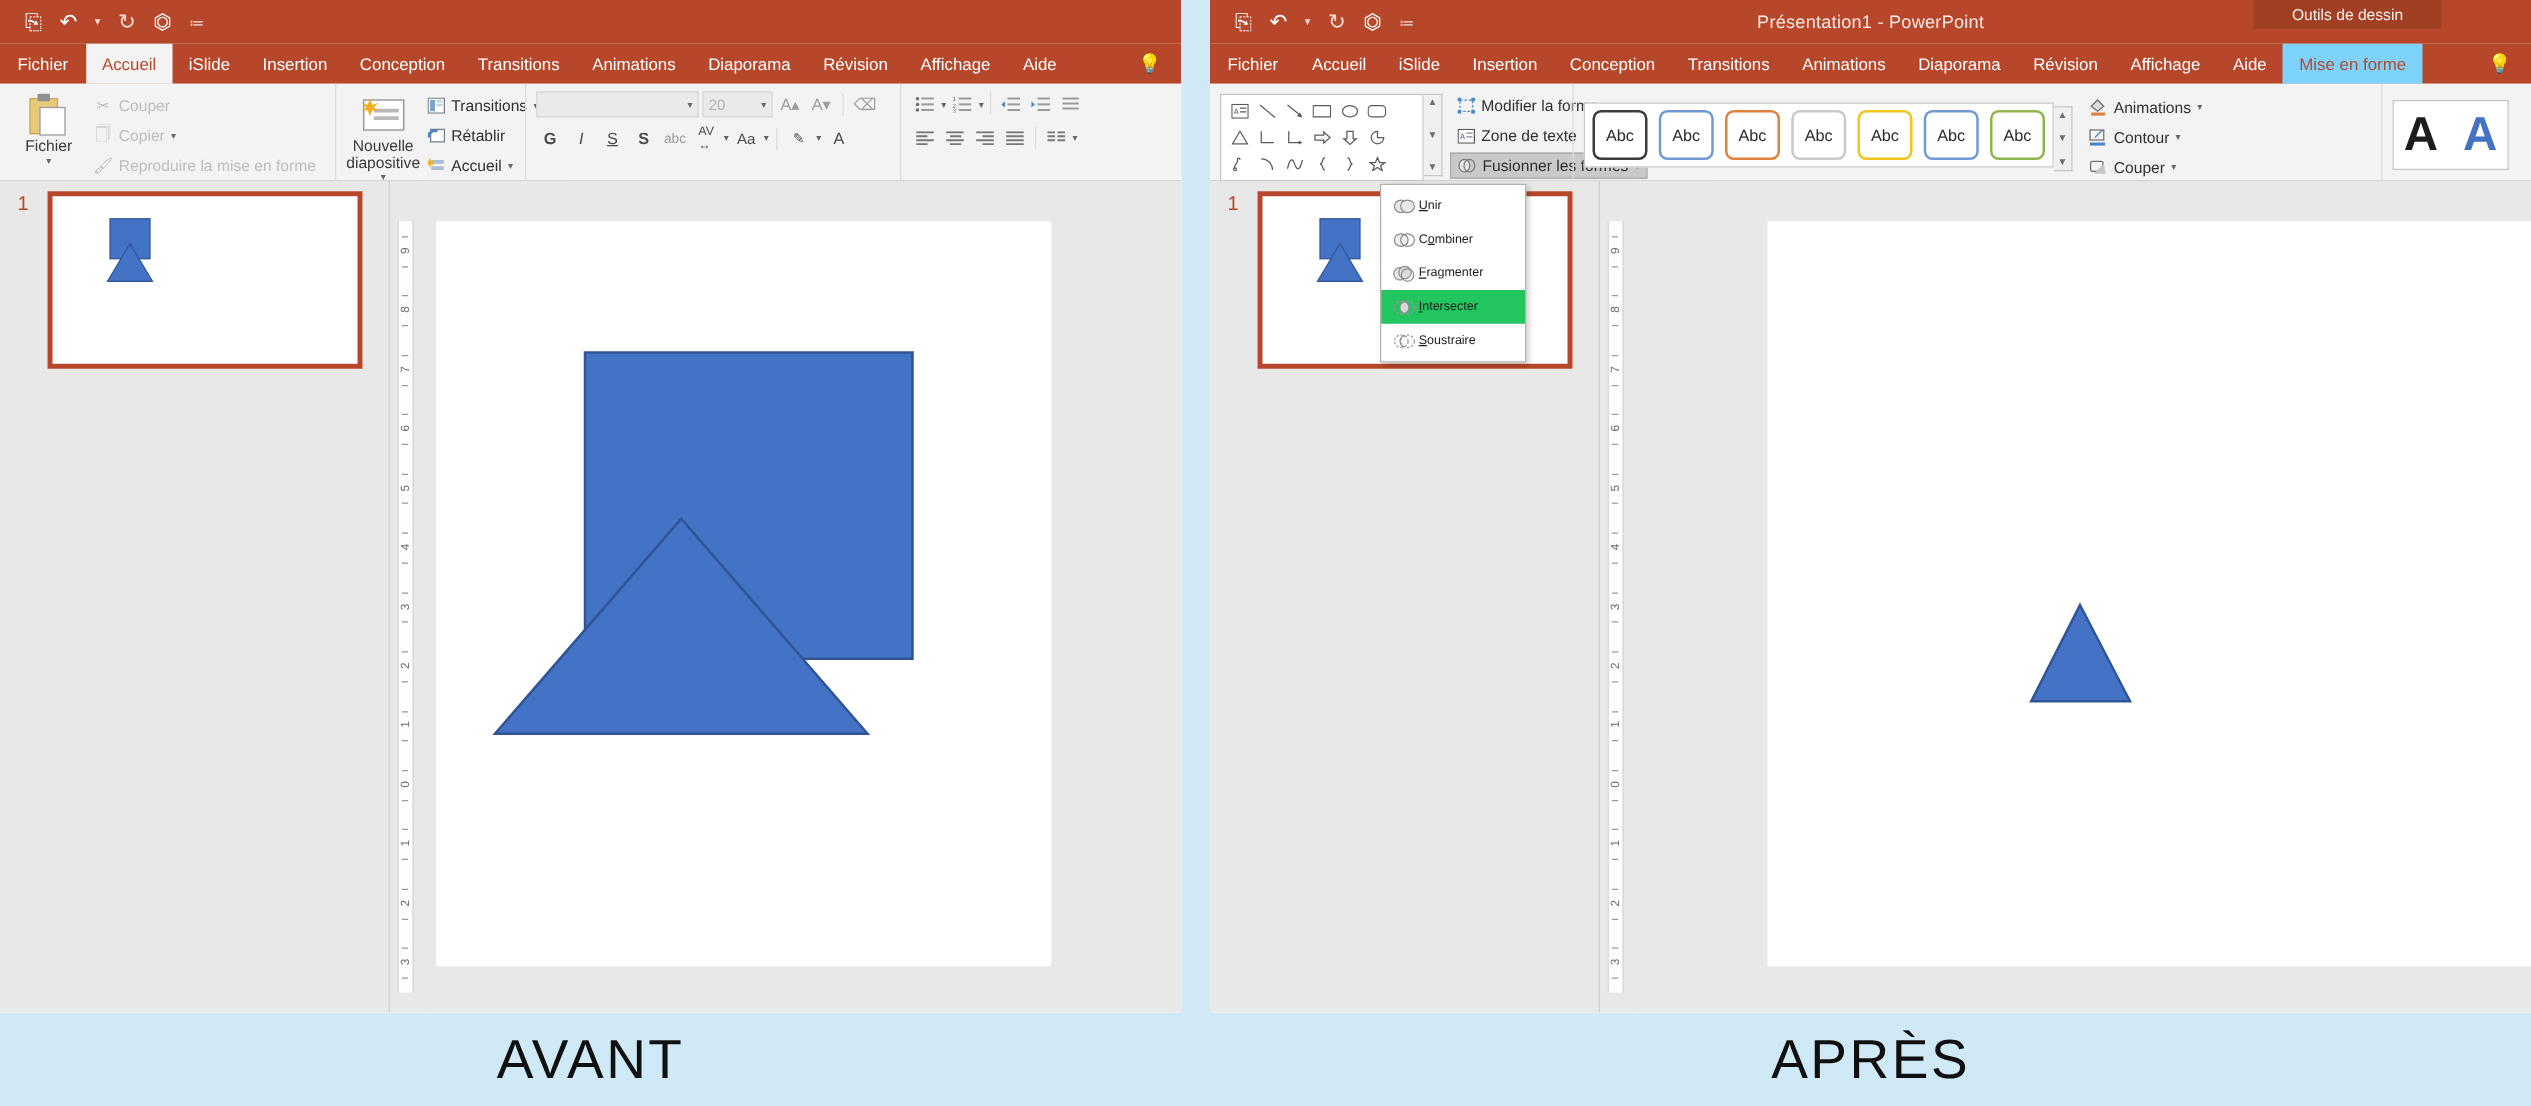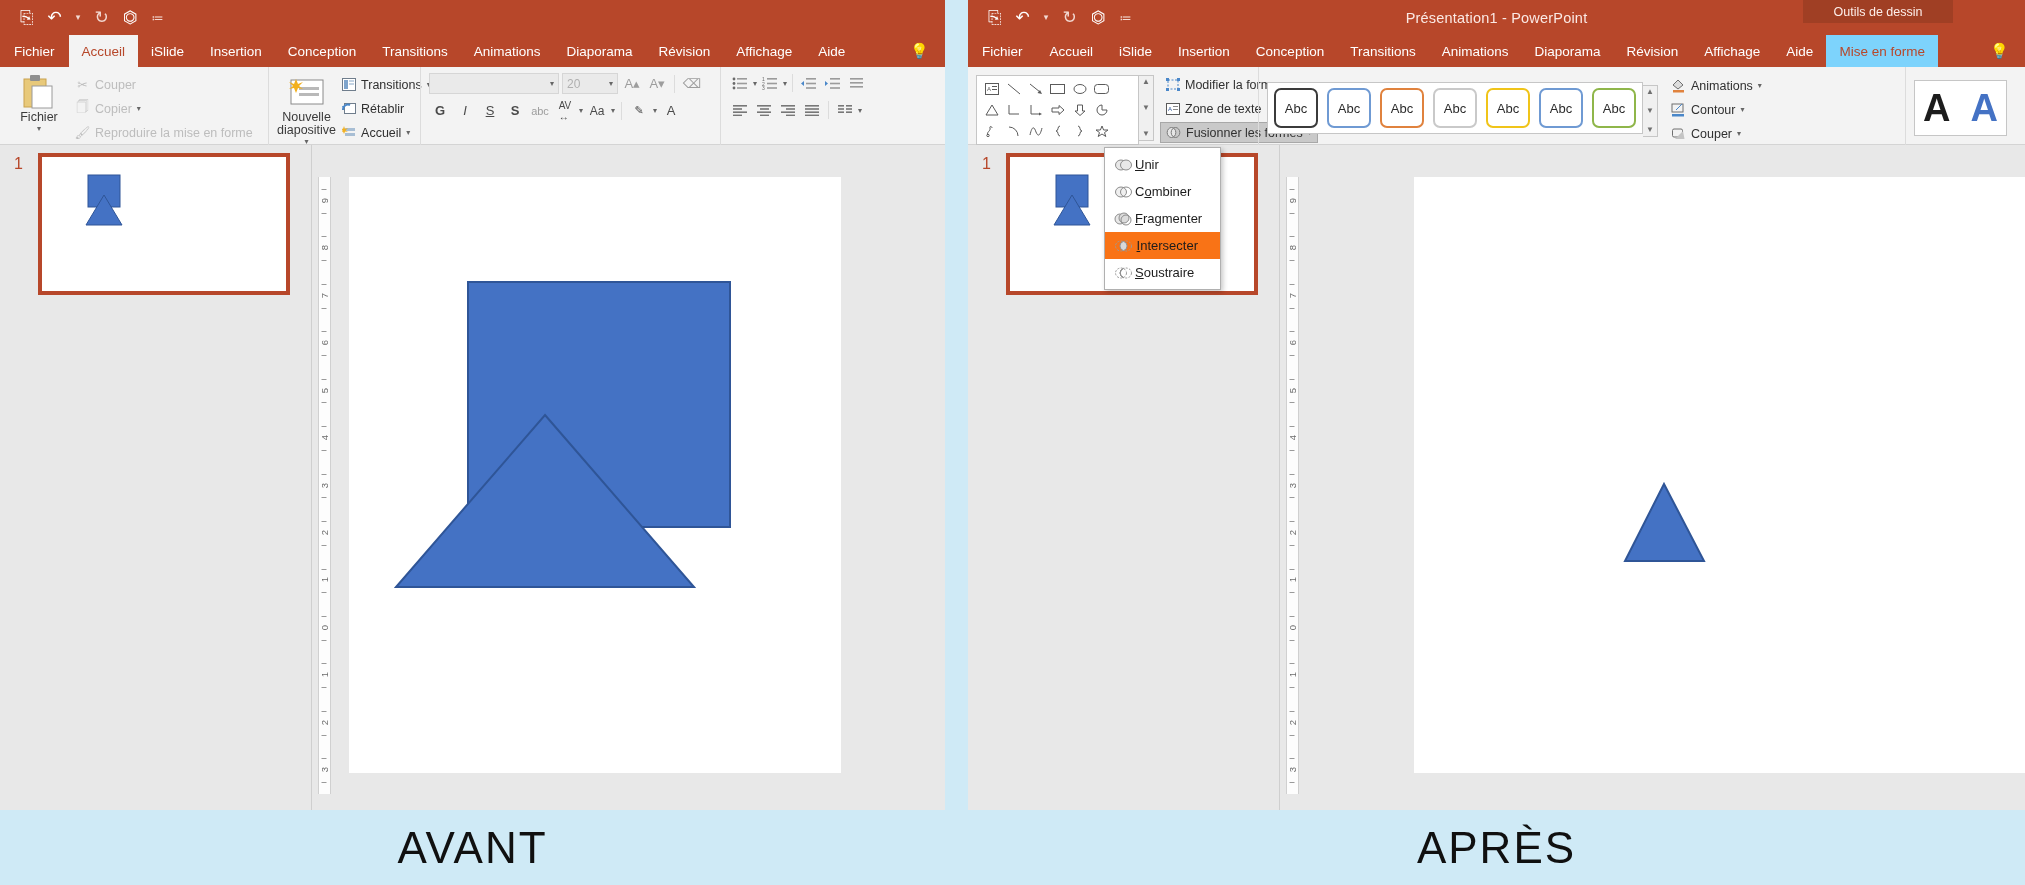--- a/index.html
+++ b/index.html
@@ -111,22 +111,22 @@
   .hruler { position:absolute; top:0; height:21px; background:#fdfdfd; border:1px solid #d0d0d0;
             display:flex; align-items:center; justify-content:center; font-size:10px; color:#6b6b6b; letter-spacing:2px; white-space:nowrap; }
   .canvaswrap { position:absolute; top:0; bottom:0; background:#e8e8e8; }
   .slide { position:absolute; background:#ffffff; }
 
   
   .menu {
     position:absolute; background:#ffffff; border:1px solid #b0b0b0;
     box-shadow:2px 2px 5px rgba(0,0,0,.22); padding:3px 0; z-index:60;
   }
-  .mitem { display:flex; align-items:center; height:27px; padding:0 22px 0 6px; font-size:13px; color:#1c1c1c; white-space:nowrap; }
-  .mitem.highlight { background:#f97316;justify-content:space-between; }
+  .mitem { display:flex; align-items:center; height:27px; padding:0 22px 0 6px; font-size:10px; color:#1c1c1c; white-space:nowrap; }
+  .mitem.highlight { background:#22c55e; }
   .mitem .mic { width:24px; height:20px; display:flex; align-items:center; justify-content:center; flex:0 0 24px; }
   .mitem u { text-decoration:underline; }
 
   
   .caption { position:absolute; bottom:0; height:75px; display:flex; align-items:center; justify-content:center;
     font-size:44px; color:#101010; letter-spacing:2px; }
   .cap-left  { left:0;    width:945px; }
   .cap-right { left:968px; width:1057px; }
   .gutter { position:absolute; left:945px; top:0; width:23px; height:810px; background:#cfeaf6; }
 </style>

